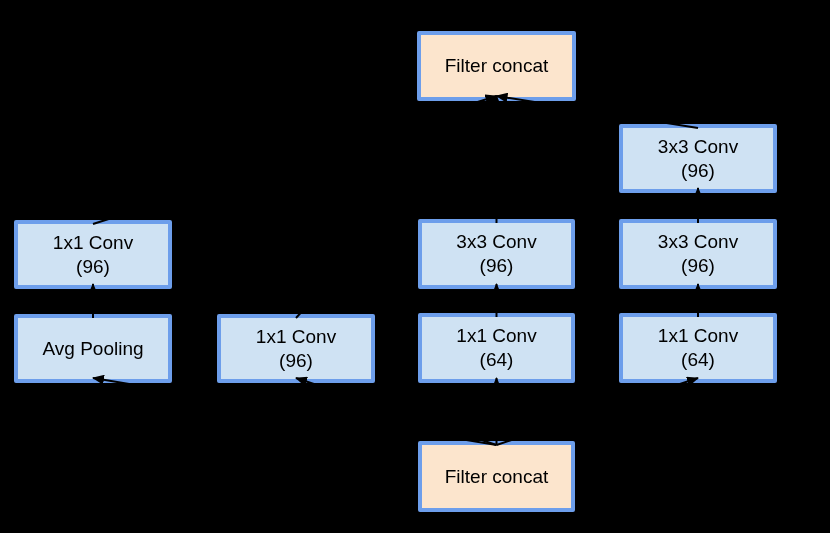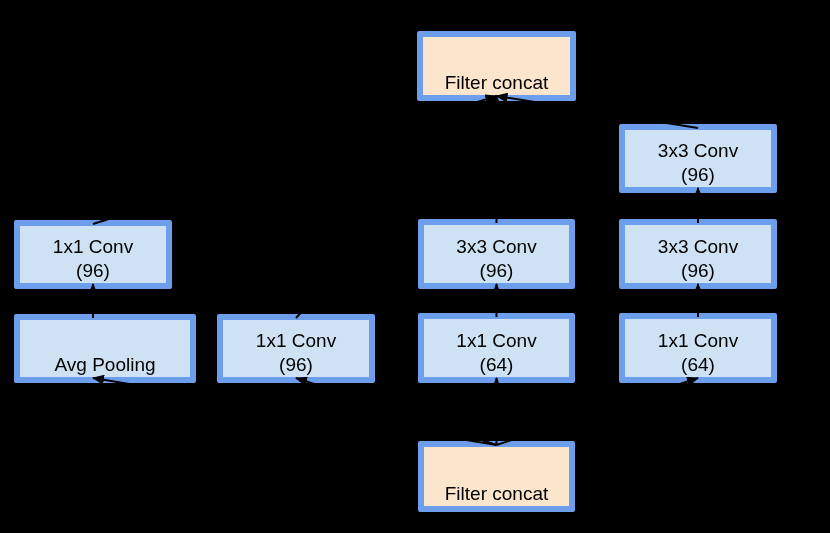--- a/index.html
+++ b/index.html
@@ -11,25 +11,25 @@
     position: relative;
     width: 830px;
     height: 533px;
     background: #000000;
     overflow: hidden;
     font-family: "Liberation Sans", sans-serif;
   }
   .node {
     position: absolute;
     box-sizing: border-box;
-    border: 6px solid #404040;
+    border: 4px solid #404040;
     border-radius: 2px;
     display: flex;
     flex-direction: column;
-    justify-content: flex-end;
+    justify-content: center;
     align-items: center;
     text-align: center;
     z-index: 1;
   }
   .node .node-line {
     font-size: 19px;
     line-height: 24px;
     color: #000000;
     white-space: nowrap;
   }
@@ -57,21 +57,21 @@
       <div class="node-line" style="color: rgb(0, 0, 0);">(96)</div>
     </div>
     <div class="node" style="left: 418px; top: 219px; width: 157px; height: 70px; background: rgb(207, 226, 243); border-color: rgb(109, 158, 235);">
       <div class="node-line" style="color: rgb(0, 0, 0);">3x3 Conv</div>
       <div class="node-line" style="color: rgb(0, 0, 0);">(96)</div>
     </div>
     <div class="node" style="left: 619px; top: 219px; width: 158px; height: 70px; background: rgb(207, 226, 243); border-color: rgb(109, 158, 235);">
       <div class="node-line" style="color: rgb(0, 0, 0);">3x3 Conv</div>
       <div class="node-line" style="color: rgb(0, 0, 0);">(96)</div>
     </div>
-    <div class="node" style="left: 14px; top: 314px; width: 182px; height: 69px; background: rgb(207, 226, 243); border-color: rgb(109, 158, 235);">
+    <div class="node" style="left: 14px; top: 314px; width: 158px; height: 69px; background: rgb(207, 226, 243); border-color: rgb(109, 158, 235);">
       <div class="node-line" style="color: rgb(0, 0, 0);">Avg Pooling</div>
     </div>
     <div class="node" style="left: 217px; top: 314px; width: 158px; height: 69px; background: rgb(207, 226, 243); border-color: rgb(109, 158, 235);">
       <div class="node-line" style="color: rgb(0, 0, 0);">1x1 Conv</div>
       <div class="node-line" style="color: rgb(0, 0, 0);">(96)</div>
     </div>
     <div class="node" style="left: 418px; top: 313px; width: 157px; height: 70px; background: rgb(207, 226, 243); border-color: rgb(109, 158, 235);">
       <div class="node-line" style="color: rgb(0, 0, 0);">1x1 Conv</div>
       <div class="node-line" style="color: rgb(0, 0, 0);">(64)</div>
     </div>

